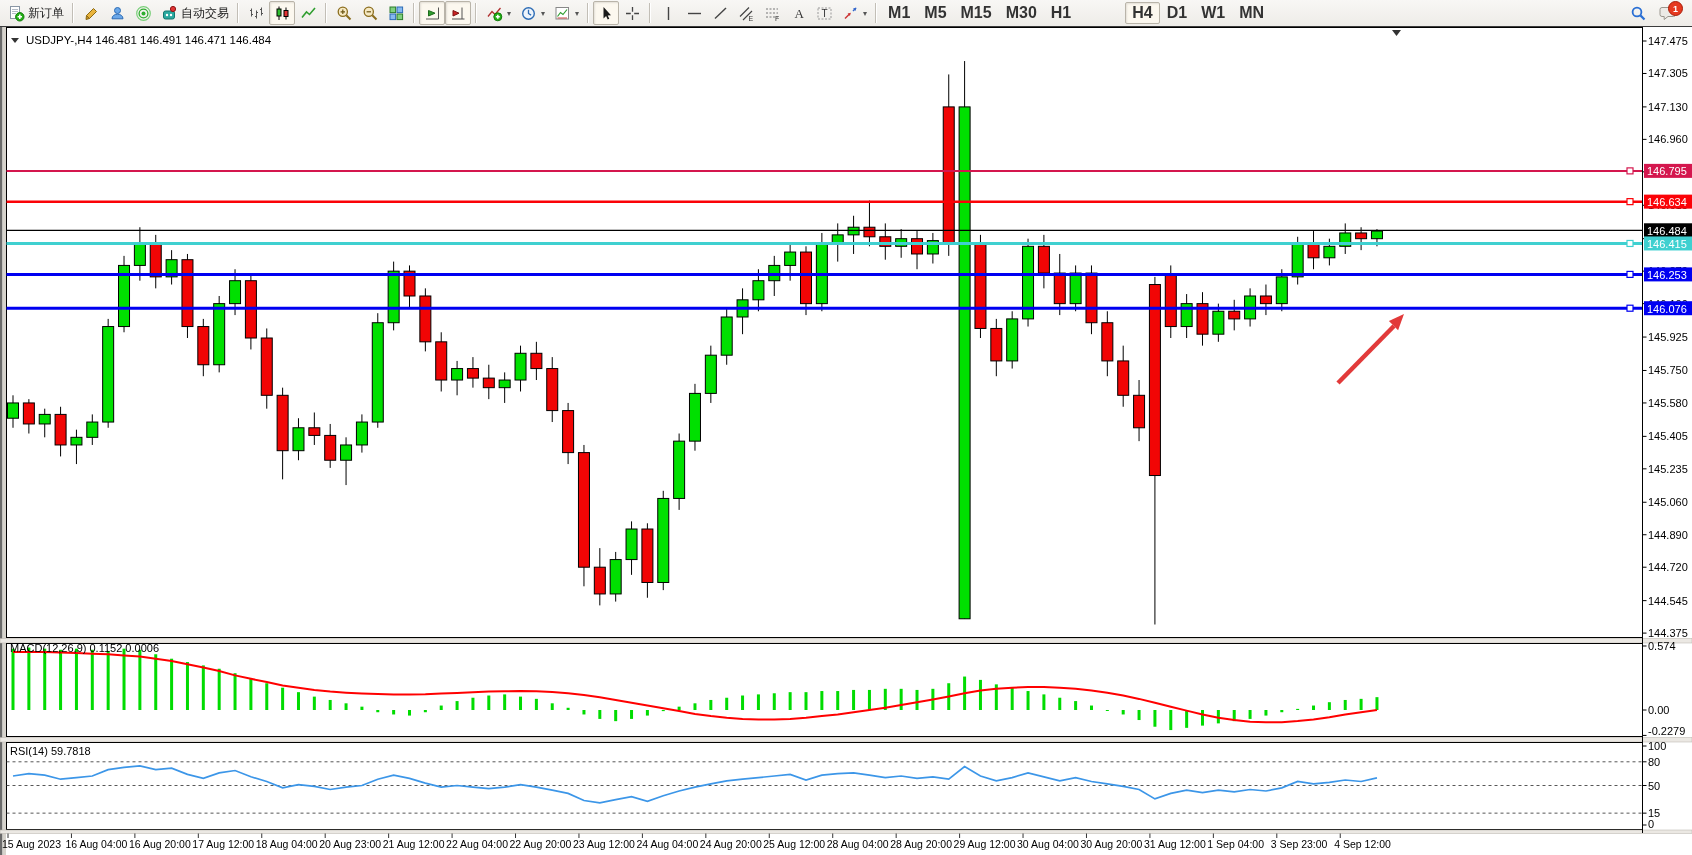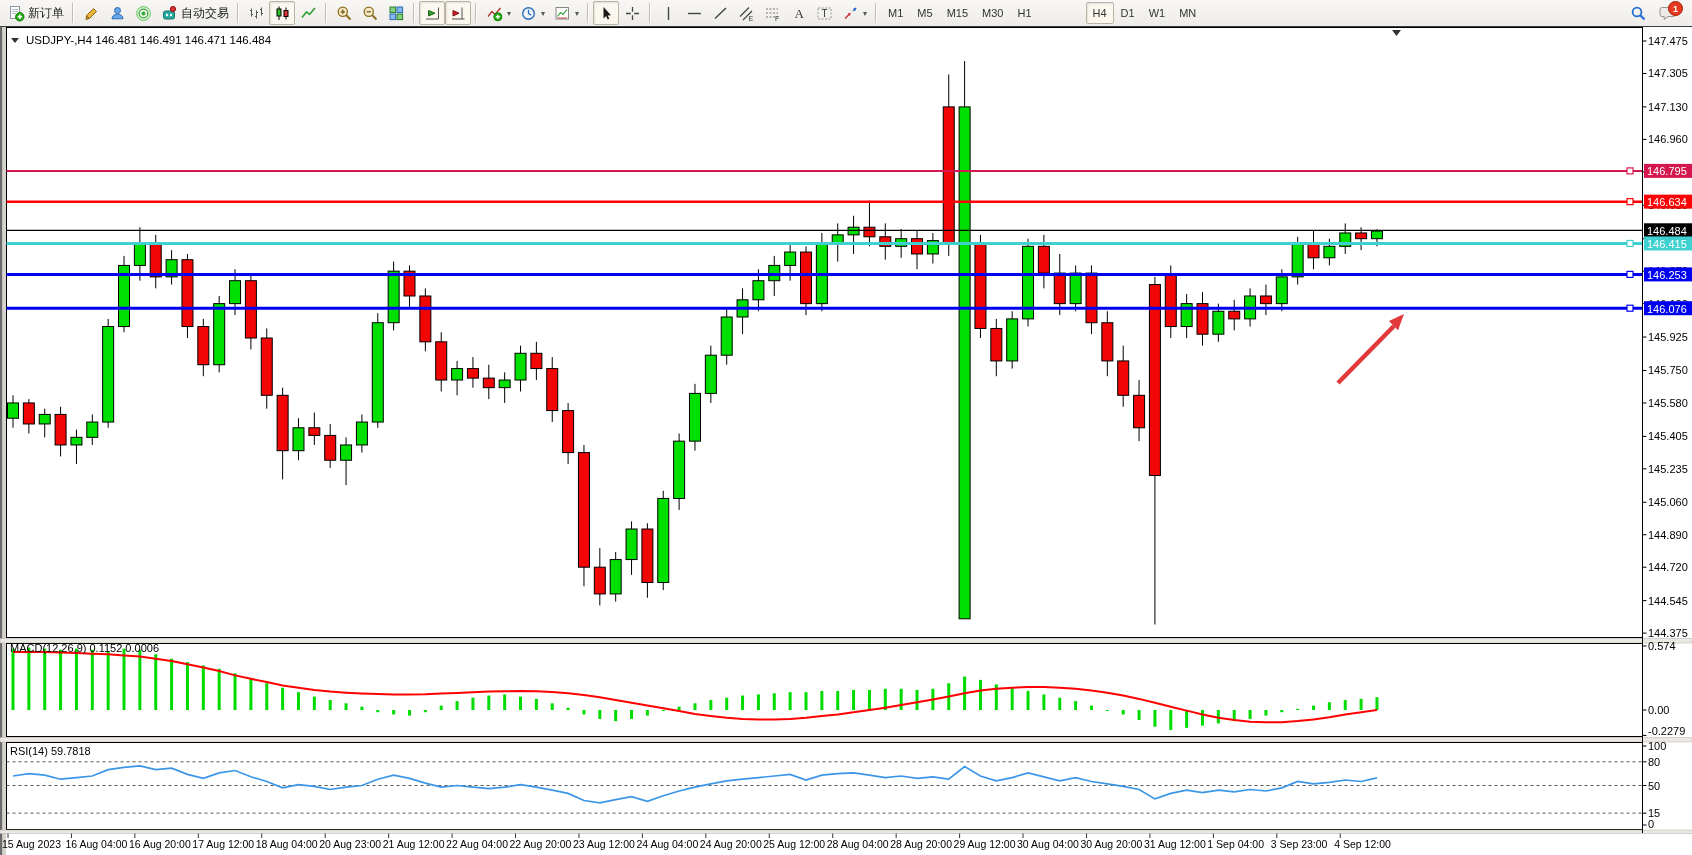--- a/index.html
+++ b/index.html
@@ -8,22 +8,22 @@
   .toolbar{height:27px;background:linear-gradient(#f8f7f5,#eeece8);border-bottom:1px solid #3c3c3c;
     display:flex;align-items:center;padding:0 3px;box-sizing:border-box;}
   .tb-left{display:flex;align-items:center;height:100%;}
   .tb-right{margin-left:auto;display:flex;align-items:center;gap:4px;padding-right:8px;}
   .tb-btn{display:flex;align-items:center;gap:3px;height:22px;padding:0 3px;border:1px solid transparent;
     border-radius:2px;font-size:12px;color:#222;cursor:default;white-space:nowrap;}
   .tb-btn.active{background:#fcf8ef;border-color:#b9b4a9;box-shadow:inset 1px 1px 2px rgba(0,0,0,.10);}
   .tb-btn .icon{display:flex;width:18px;height:18px;align-items:center;justify-content:center;}
   .tb-sep{width:1px;height:20px;background:#c2beb6;border-right:1px solid #ffffff;margin:0 4px;}
   .caret{font-size:8px;color:#555;margin-left:1px;}
-  .tf-btn{padding:0 6px;height:20px;font-size:11px;color:#333;display:flex;align-items:center;
-    border:1px solid transparent;border-radius:2px;}
+  .tf-btn{padding:0 6px;height:20px;font-size:16px;color:#333;display:flex;align-items:center;
+    border:1px solid transparent;border-radius:2px;font-weight:bold;}
   .tf-btn.active{background:#fcf8ef;border-color:#b9b4a9;box-shadow:inset 1px 1px 2px rgba(0,0,0,.10);margin-left:47px;}
   .notif{position:relative;}
   .badge{position:absolute;top:-1px;right:-3px;background:#e6391f;color:#fff;border-radius:50%;
     width:13px;height:13px;font-size:9px;display:flex;align-items:center;justify-content:center;
     border:1px solid #a81d08;font-weight:bold;}
   #chart-svg{display:block;font-family:"Liberation Sans",sans-serif;}
 </style>
 </head>
 <body>
 

